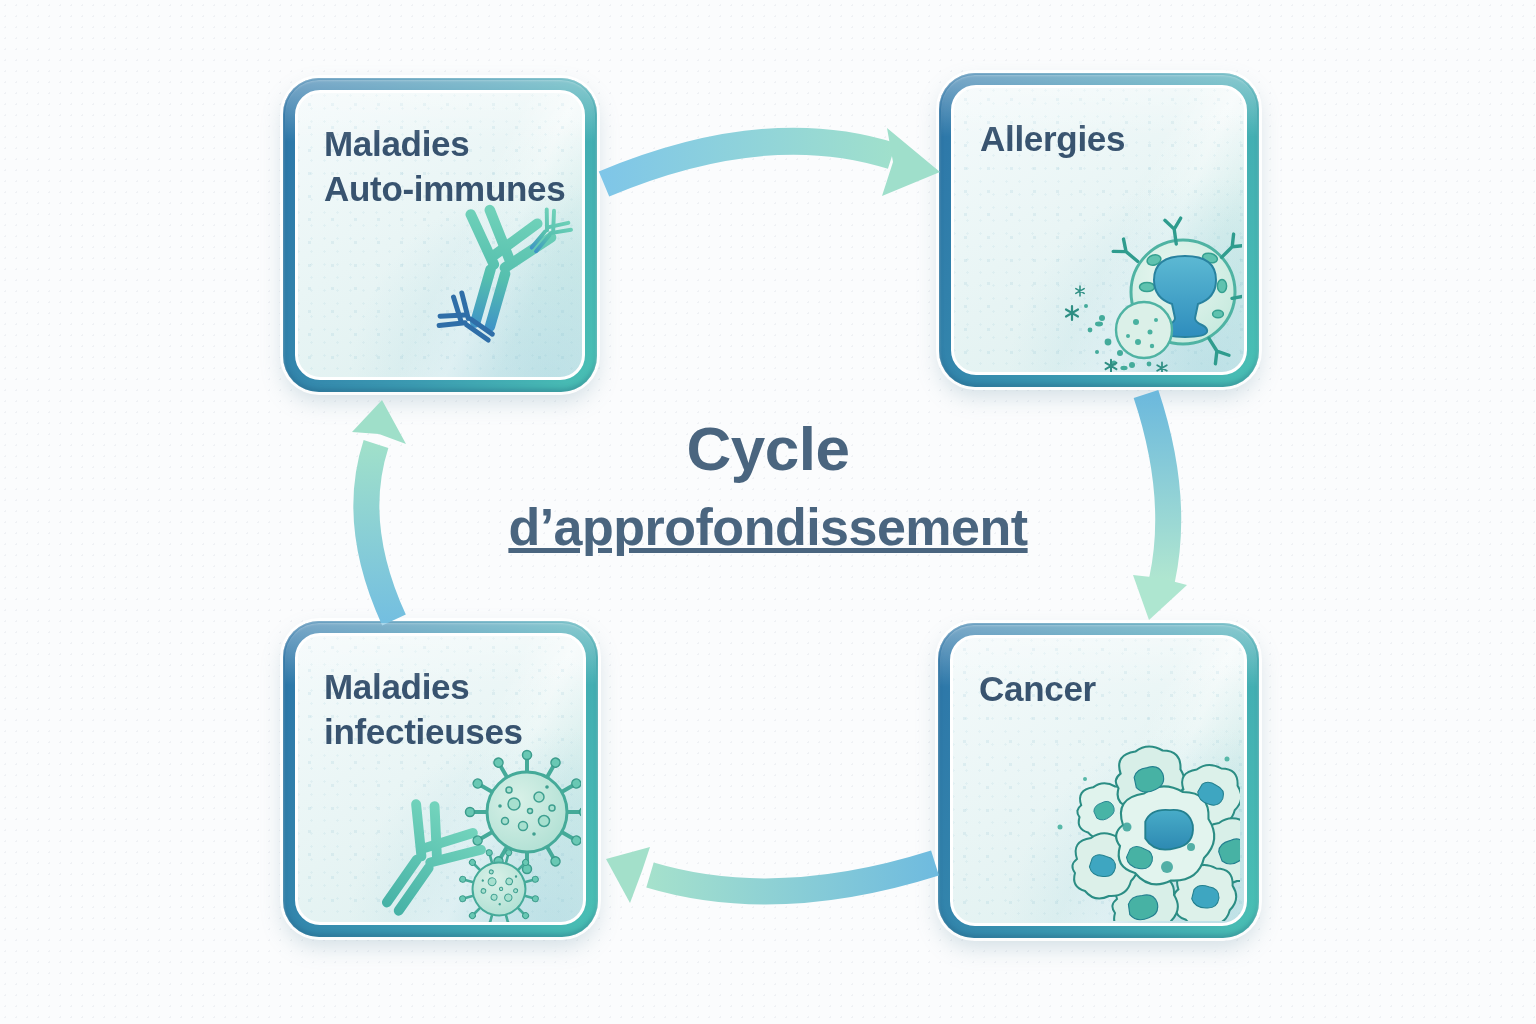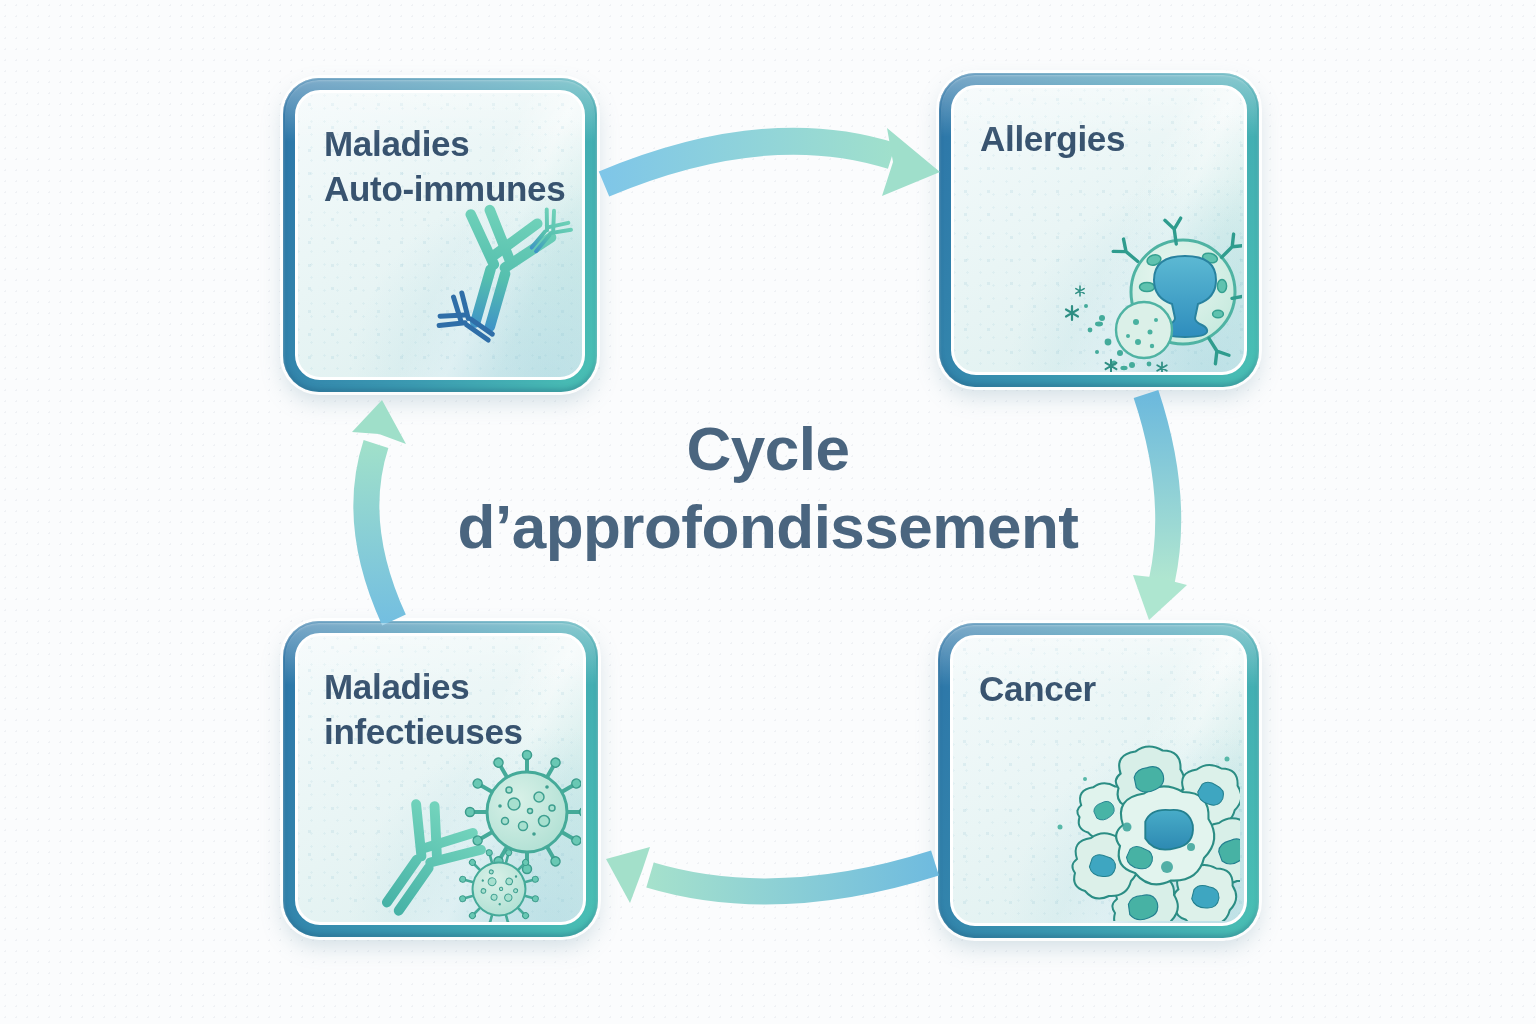--- a/index.html
+++ b/index.html
@@ -65,21 +65,21 @@
   .arrow-right{left:1116px;top:388px;width:96px;height:240px;}
   .arrow-bottom{left:592px;top:843px;width:352px;height:118px;}
   .arrow-left{left:330px;top:392px;width:96px;height:240px;}
 
   
   .center-title{
     position:absolute;left:398px;top:414px;width:740px;z-index:1;
     text-align:center;color:#4a657f;font-weight:700;letter-spacing:-.5px;
   }
   .center-title .ct1{display:block;font-size:62px;line-height:70px;}
-  .center-title .ct2{display:block;font-size:62px;line-height:86px;}
+  .center-title .ct2{display:block;font-size:52px;line-height:86px;text-decoration:underline;}
 </style>
 </head>
 <body>
 
 <div id="stage">
 
   <div class="card card-tl">
     <div class="card-inner">
       <div class="card-title">
         <span>Maladies</span>

